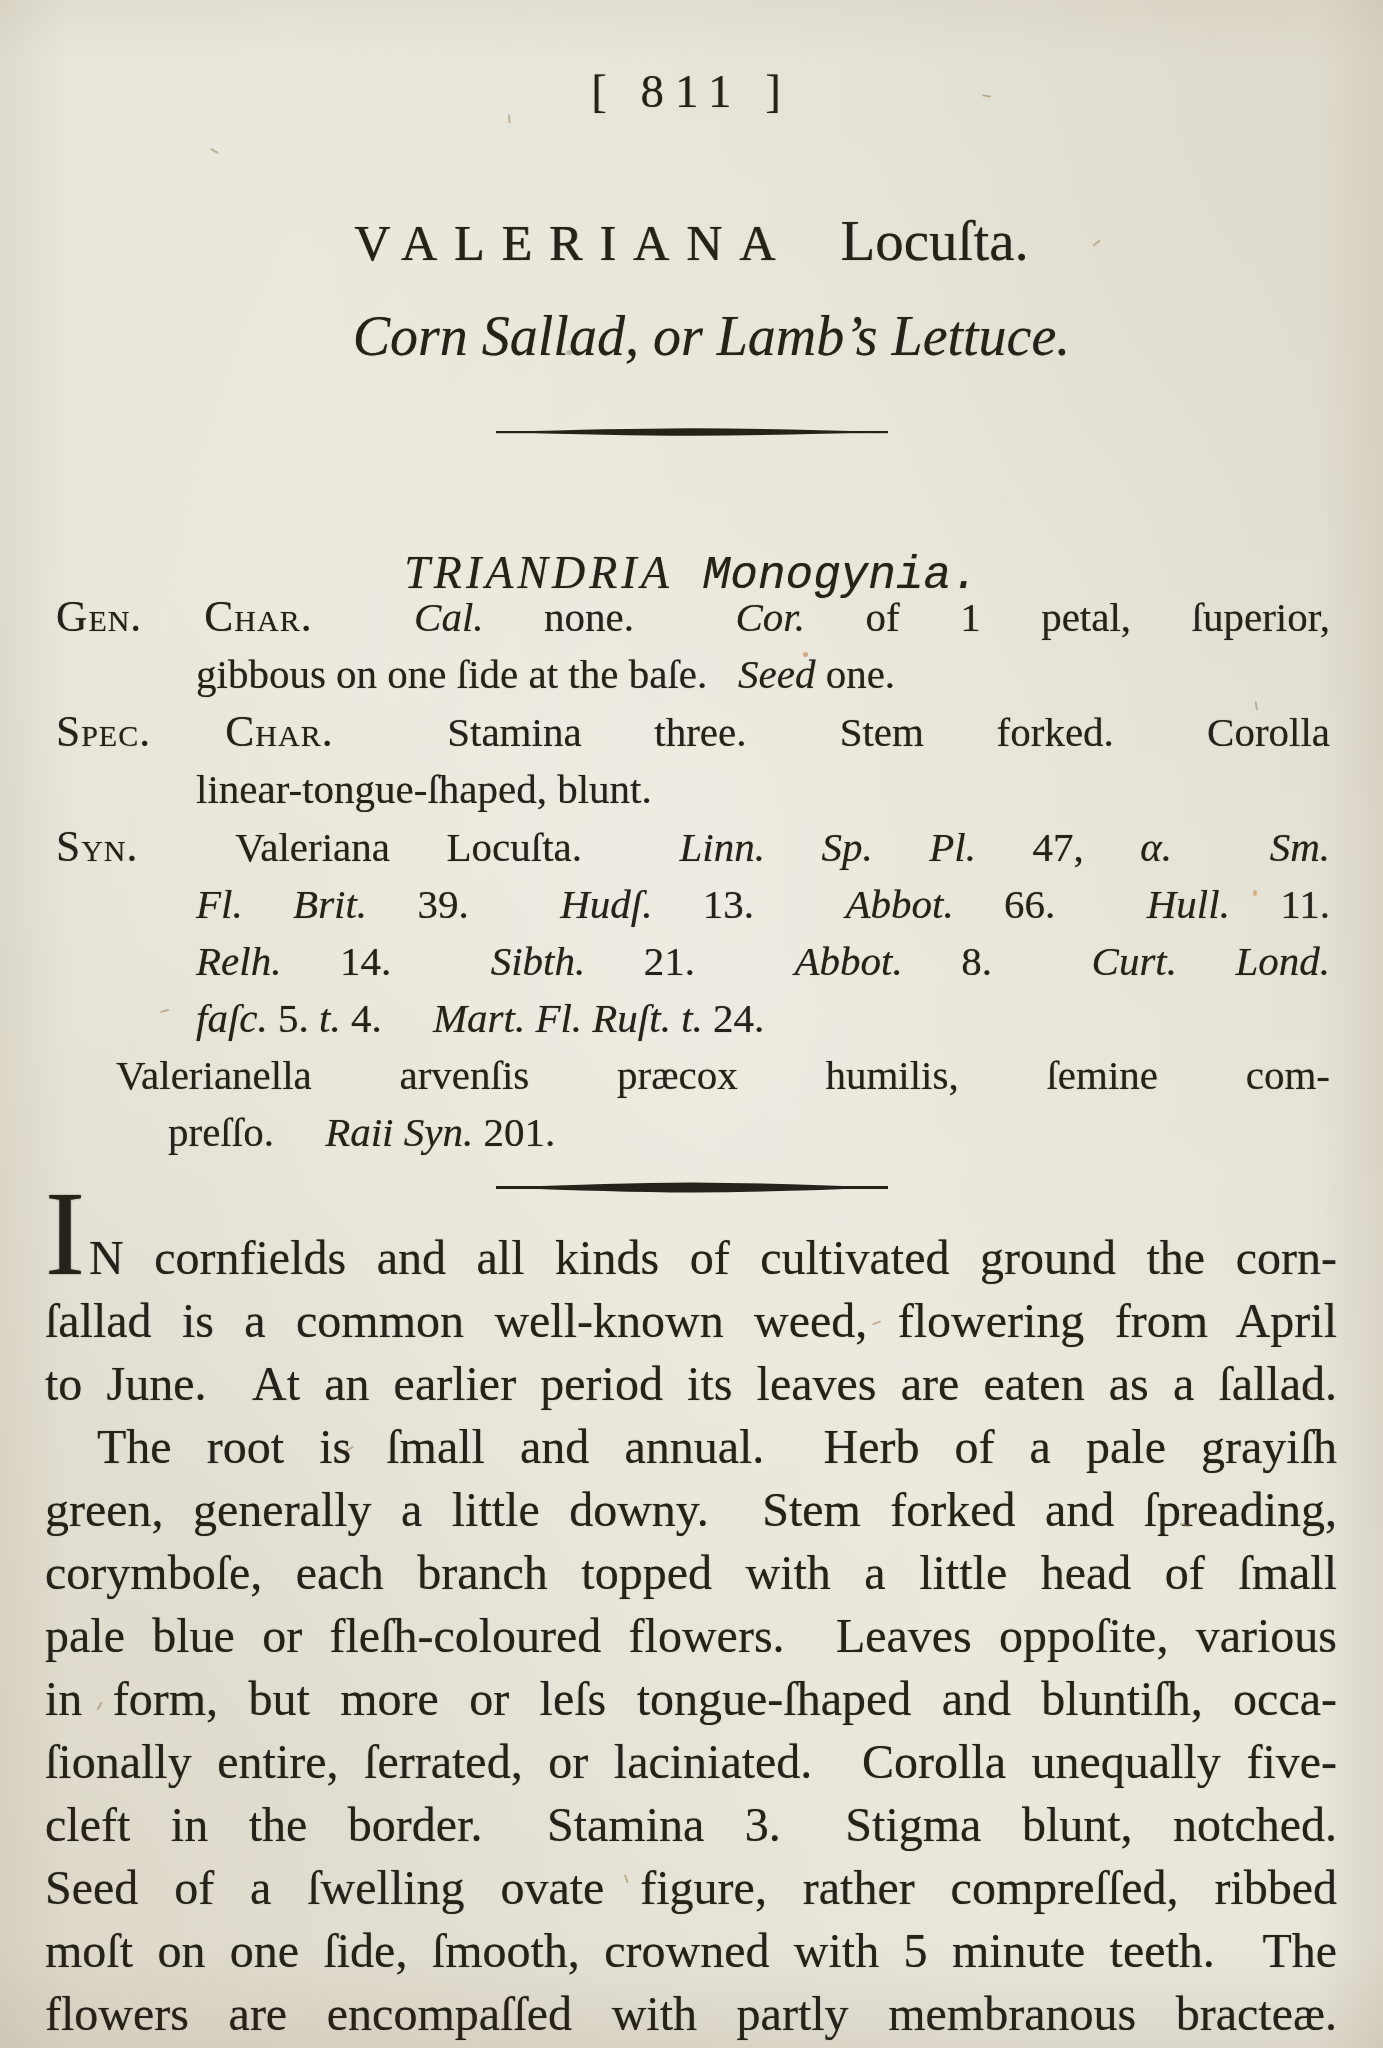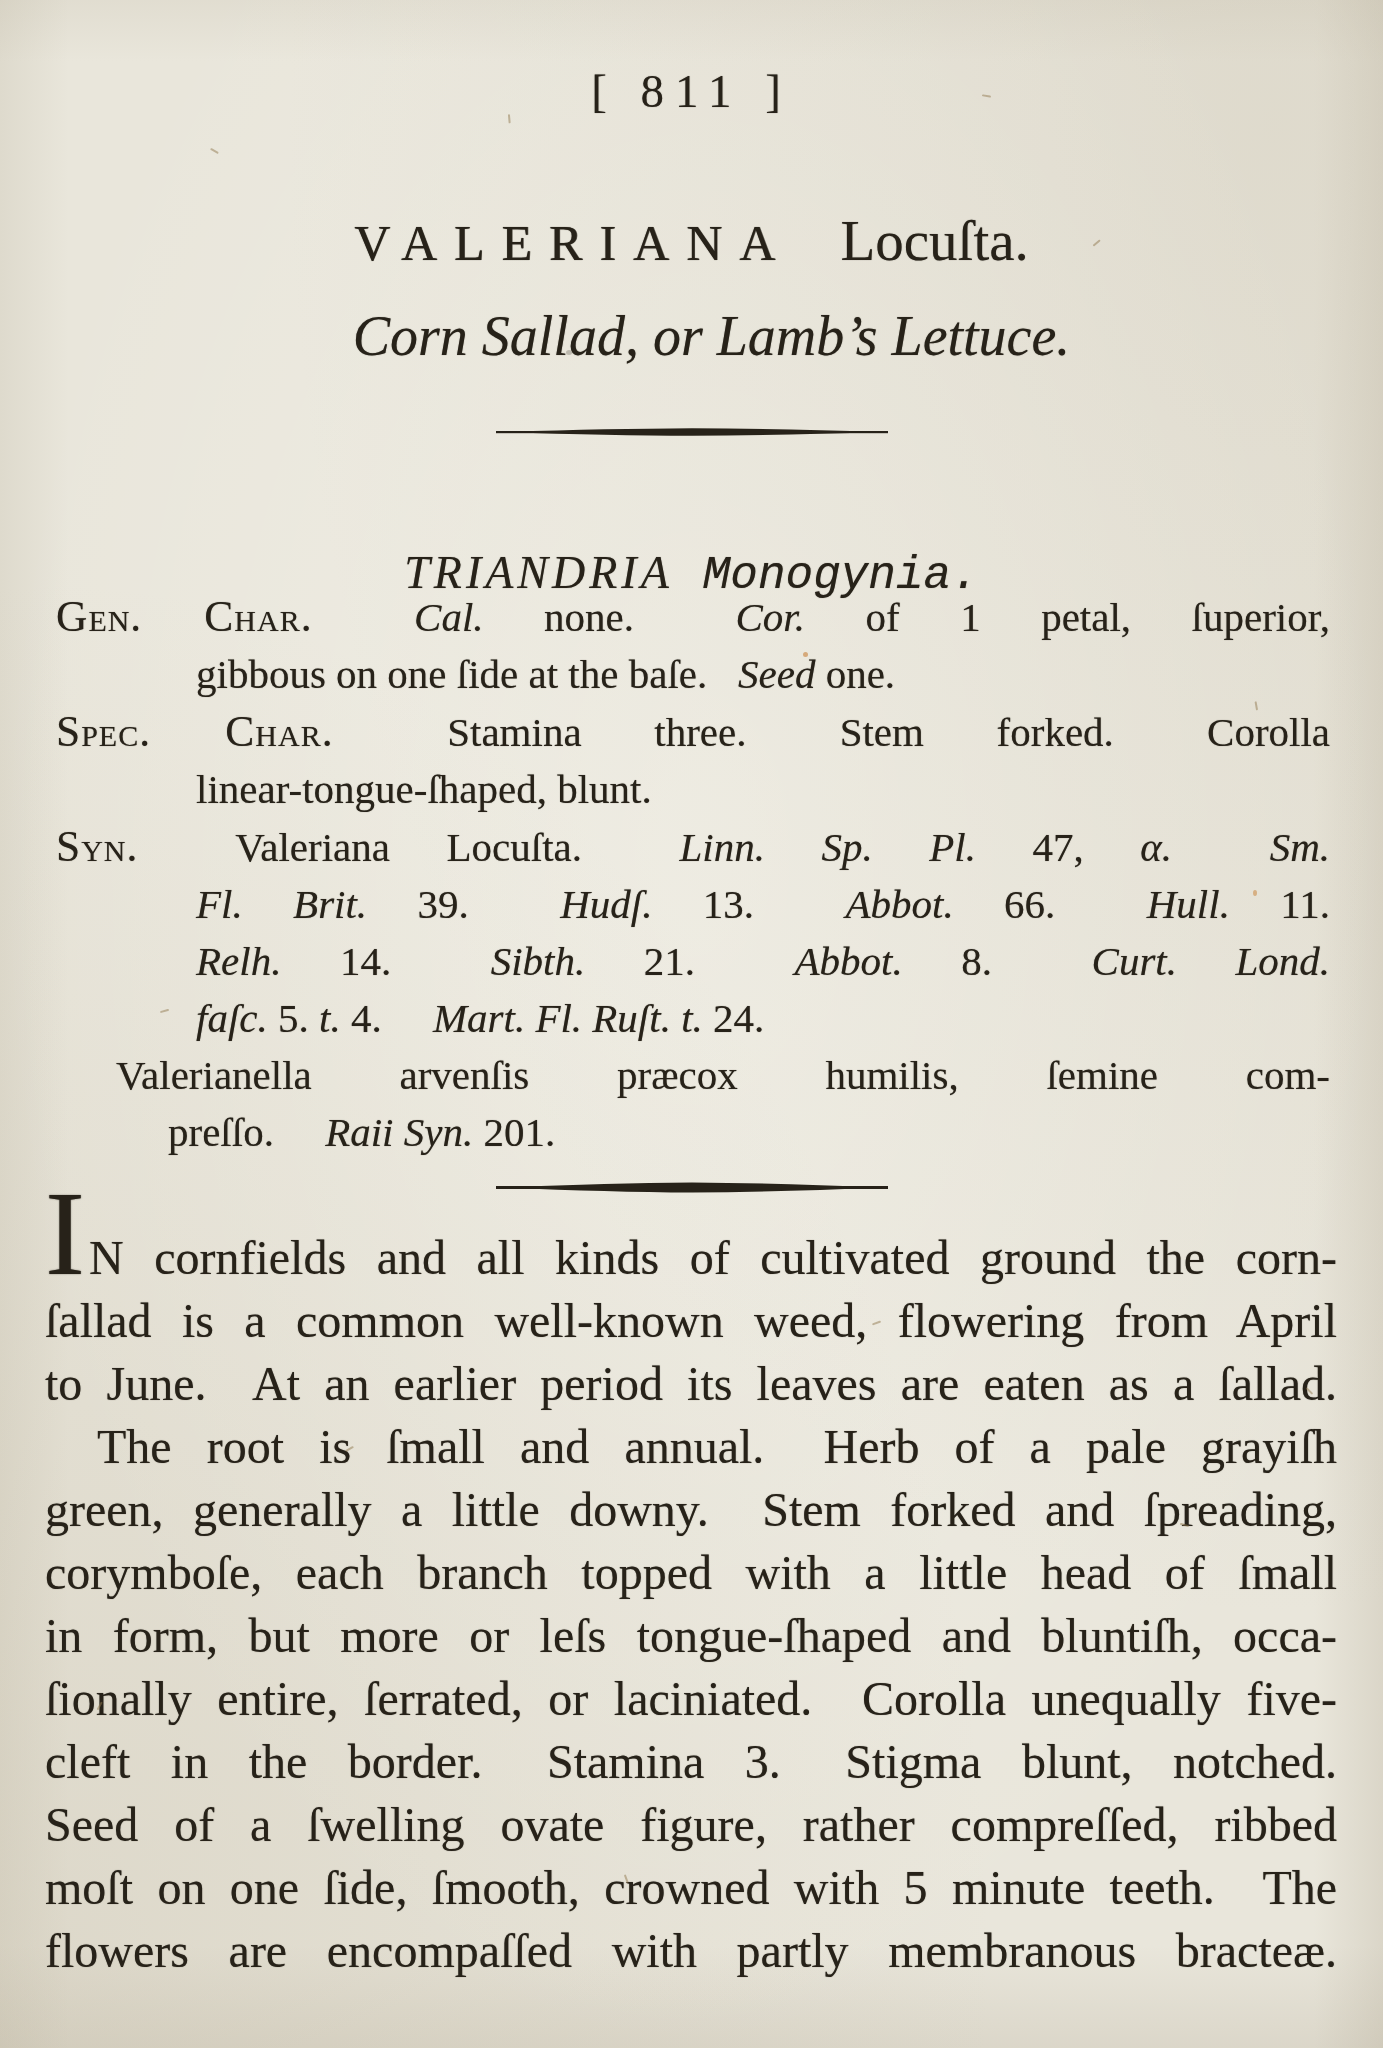--- a/index.html
+++ b/index.html
@@ -104,20 +104,21 @@
     <div class="body">
       <div class="para">
           <div class="tline just"><span class="r-dc">I</span><span>N cornfields and all kinds of cultivated ground the corn-</span></div>
           <div class="tline just"><span>ſallad is a common well-known weed, flowering from April</span></div>
           <div class="tline just"><span>to June.</span><span>  </span><span>At an earlier period its leaves are eaten as a ſallad.</span></div>
         </div>
       <div class="para">
           <div class="tline just ind4"><span>The root is ſmall and annual.</span><span>  </span><span>Herb of a pale grayiſh</span></div>
           <div class="tline just"><span>green, generally a little downy.</span><span>  </span><span>Stem forked and ſpreading,</span></div>
           <div class="tline just"><span>corymboſe, each branch topped with a little head of ſmall</span></div>
+          <div class="tline just"><span>pale blue or fleſh-coloured flowers.</span><span>  </span><span>Leaves oppoſite, various</span></div>
           <div class="tline just"><span>in form, but more or leſs tongue-ſhaped and bluntiſh, occa-</span></div>
           <div class="tline just"><span>ſionally entire, ſerrated, or laciniated.</span><span>  </span><span>Corolla unequally five-</span></div>
           <div class="tline just"><span>cleft in the border.</span><span>  </span><span>Stamina 3.</span><span>  </span><span>Stigma blunt, notched.</span></div>
           <div class="tline just"><span>Seed of a ſwelling ovate figure, rather compreſſed, ribbed</span></div>
           <div class="tline just"><span>moſt on one ſide, ſmooth, crowned with 5 minute teeth.</span><span>  </span><span>The</span></div>
           <div class="tline just"><span>flowers are encompaſſed with partly membranous bracteæ.</span></div>
         </div>
     </div>
 
     <span class="fiber" style="left:210px;top:150px;transform:rotate(30deg);"></span>

